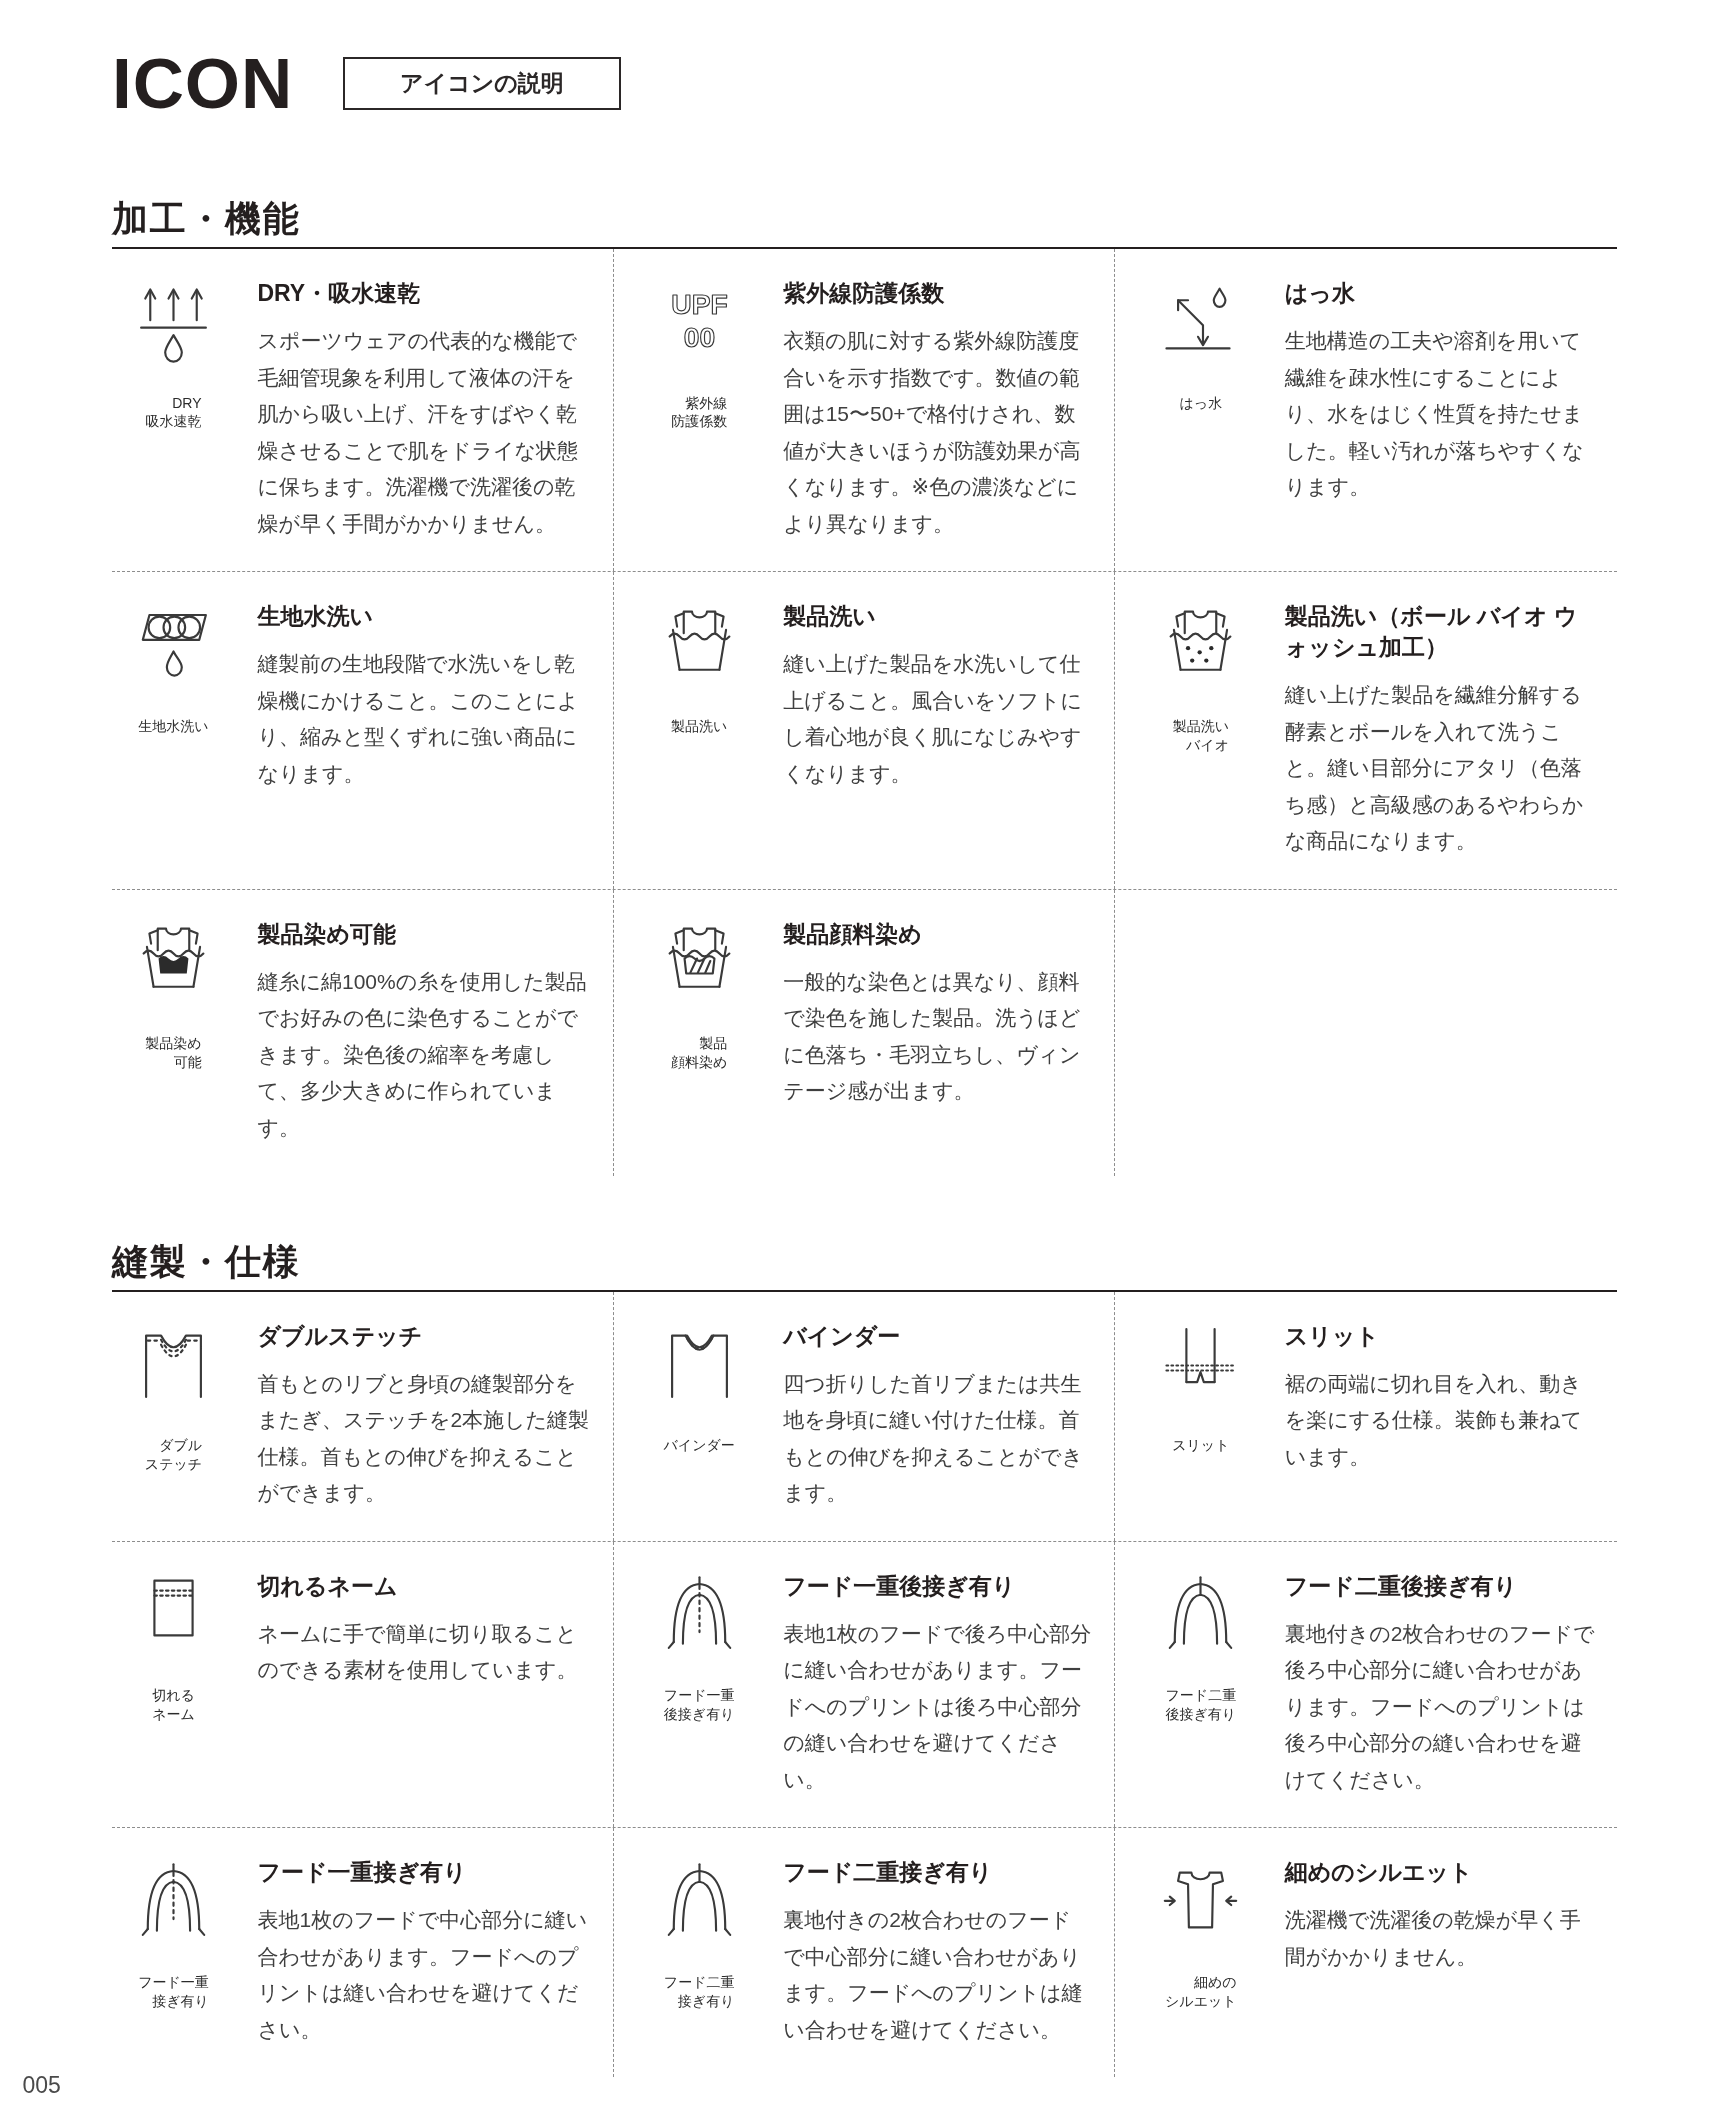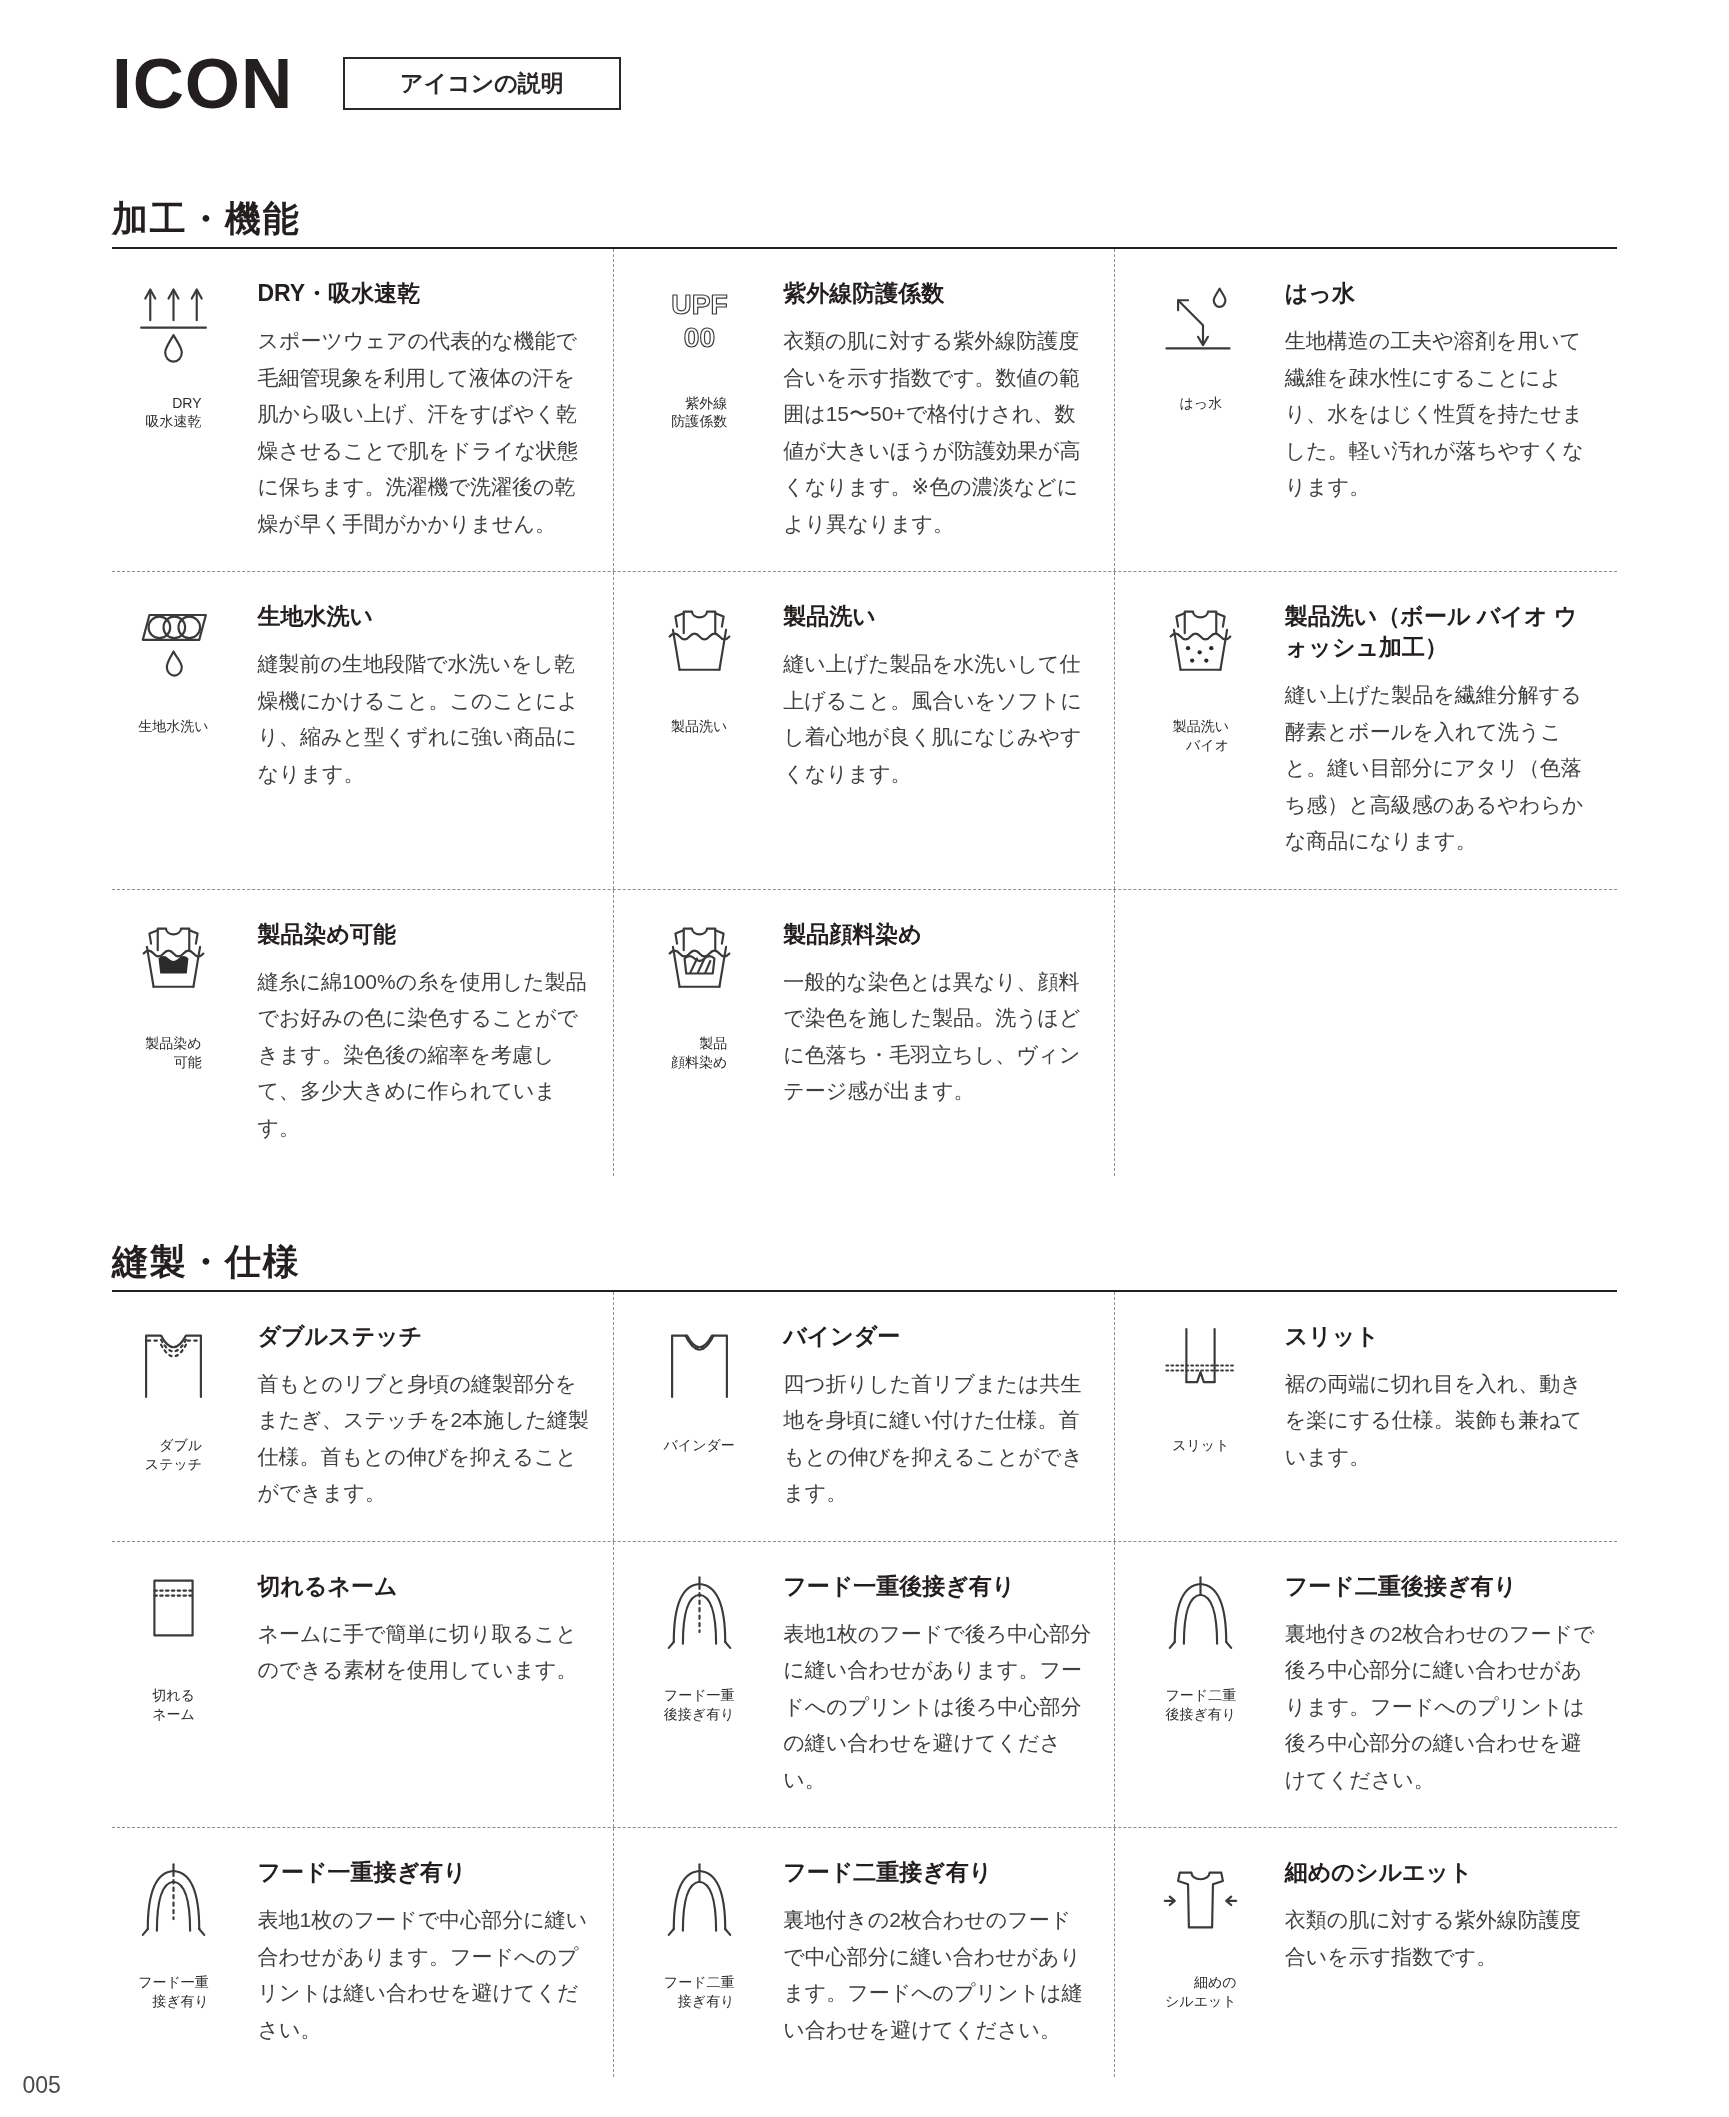--- a/index.html
+++ b/index.html
@@ -364,21 +364,21 @@
               <path d="M2,48 L13,48"></path>
                   <path d="M8,43 L14,48 L8,53"></path>
               <path d="M88,48 L77,48"></path>
                   <path d="M82,43 L76,48 L82,53"></path>
             </svg></span>
             <span class="icon-caption">細めの
 シルエット</span>
           </div>
           <div class="cell-text">
             <div class="cell-title">細めのシルエット</div>
-            <div class="cell-desc">衣類の肌に対する紫外線防護度合いを示す指数です。</div>
+            <div class="cell-desc">洗濯機で洗濯後の乾燥が早く手間がかかりません。</div>
           </div>
         </div>
       </div>
 
     </div>
   </div>
 
 </div>
 
 <div class="page-num">005</div>

